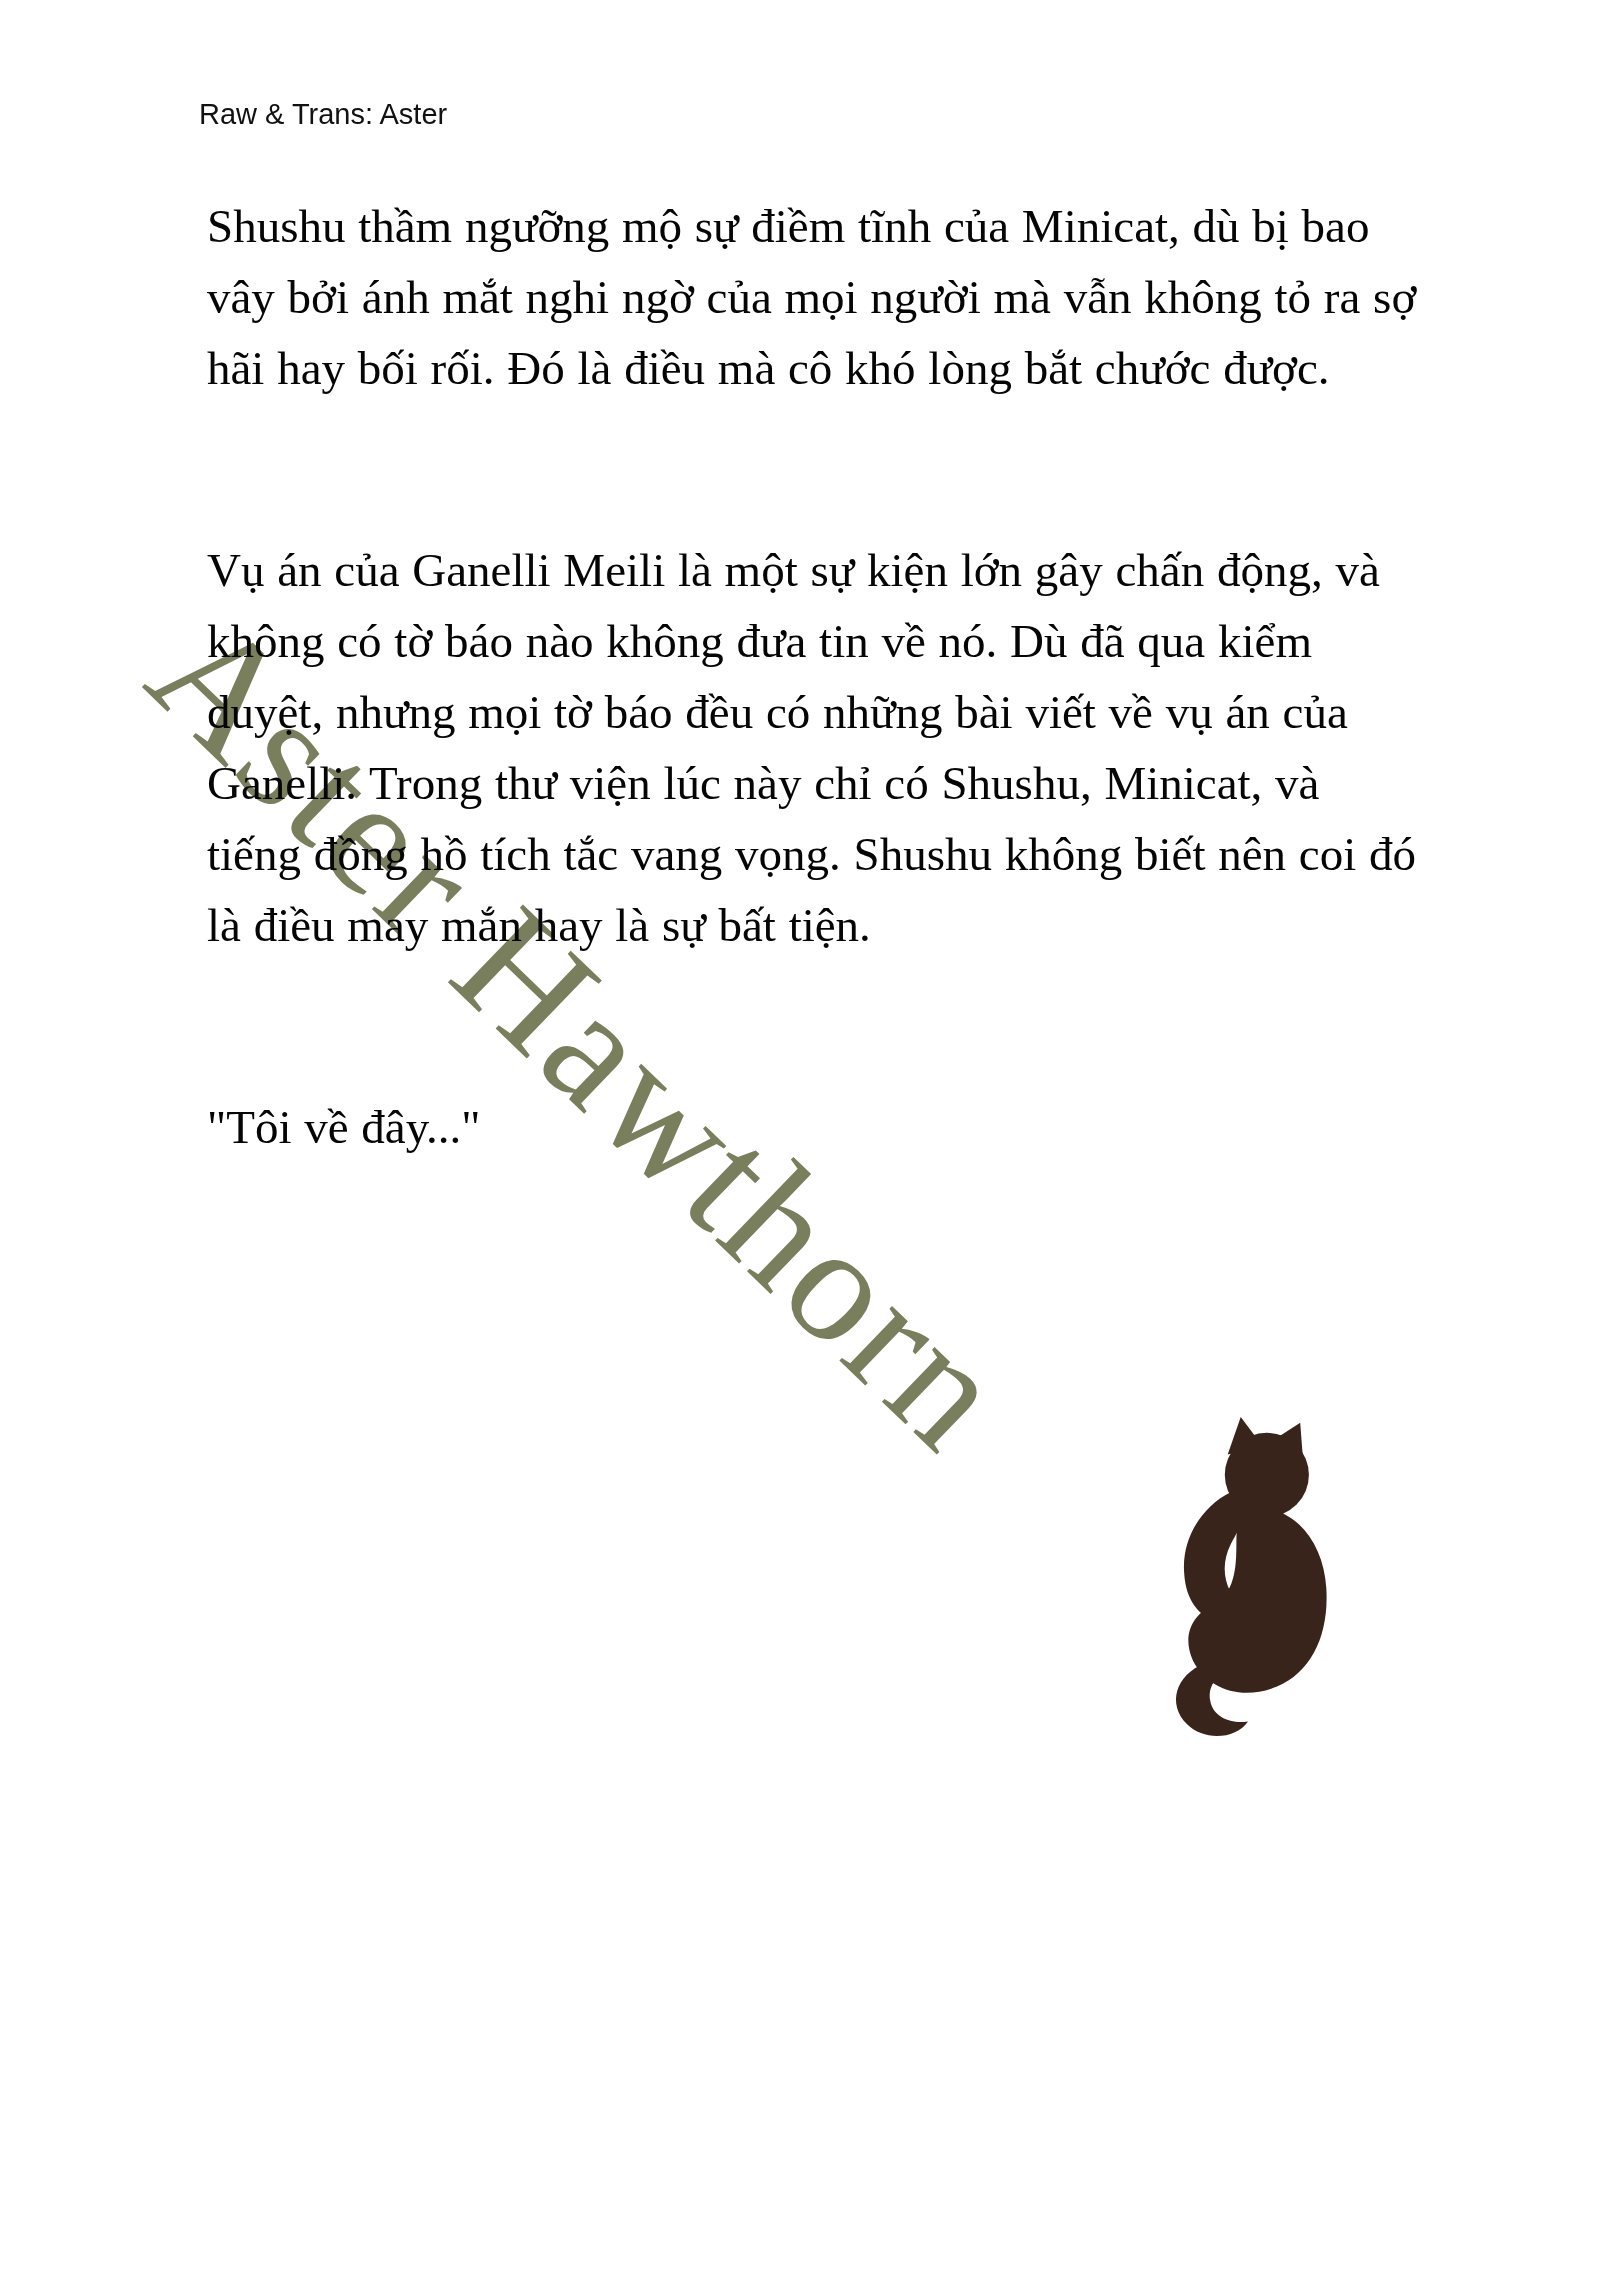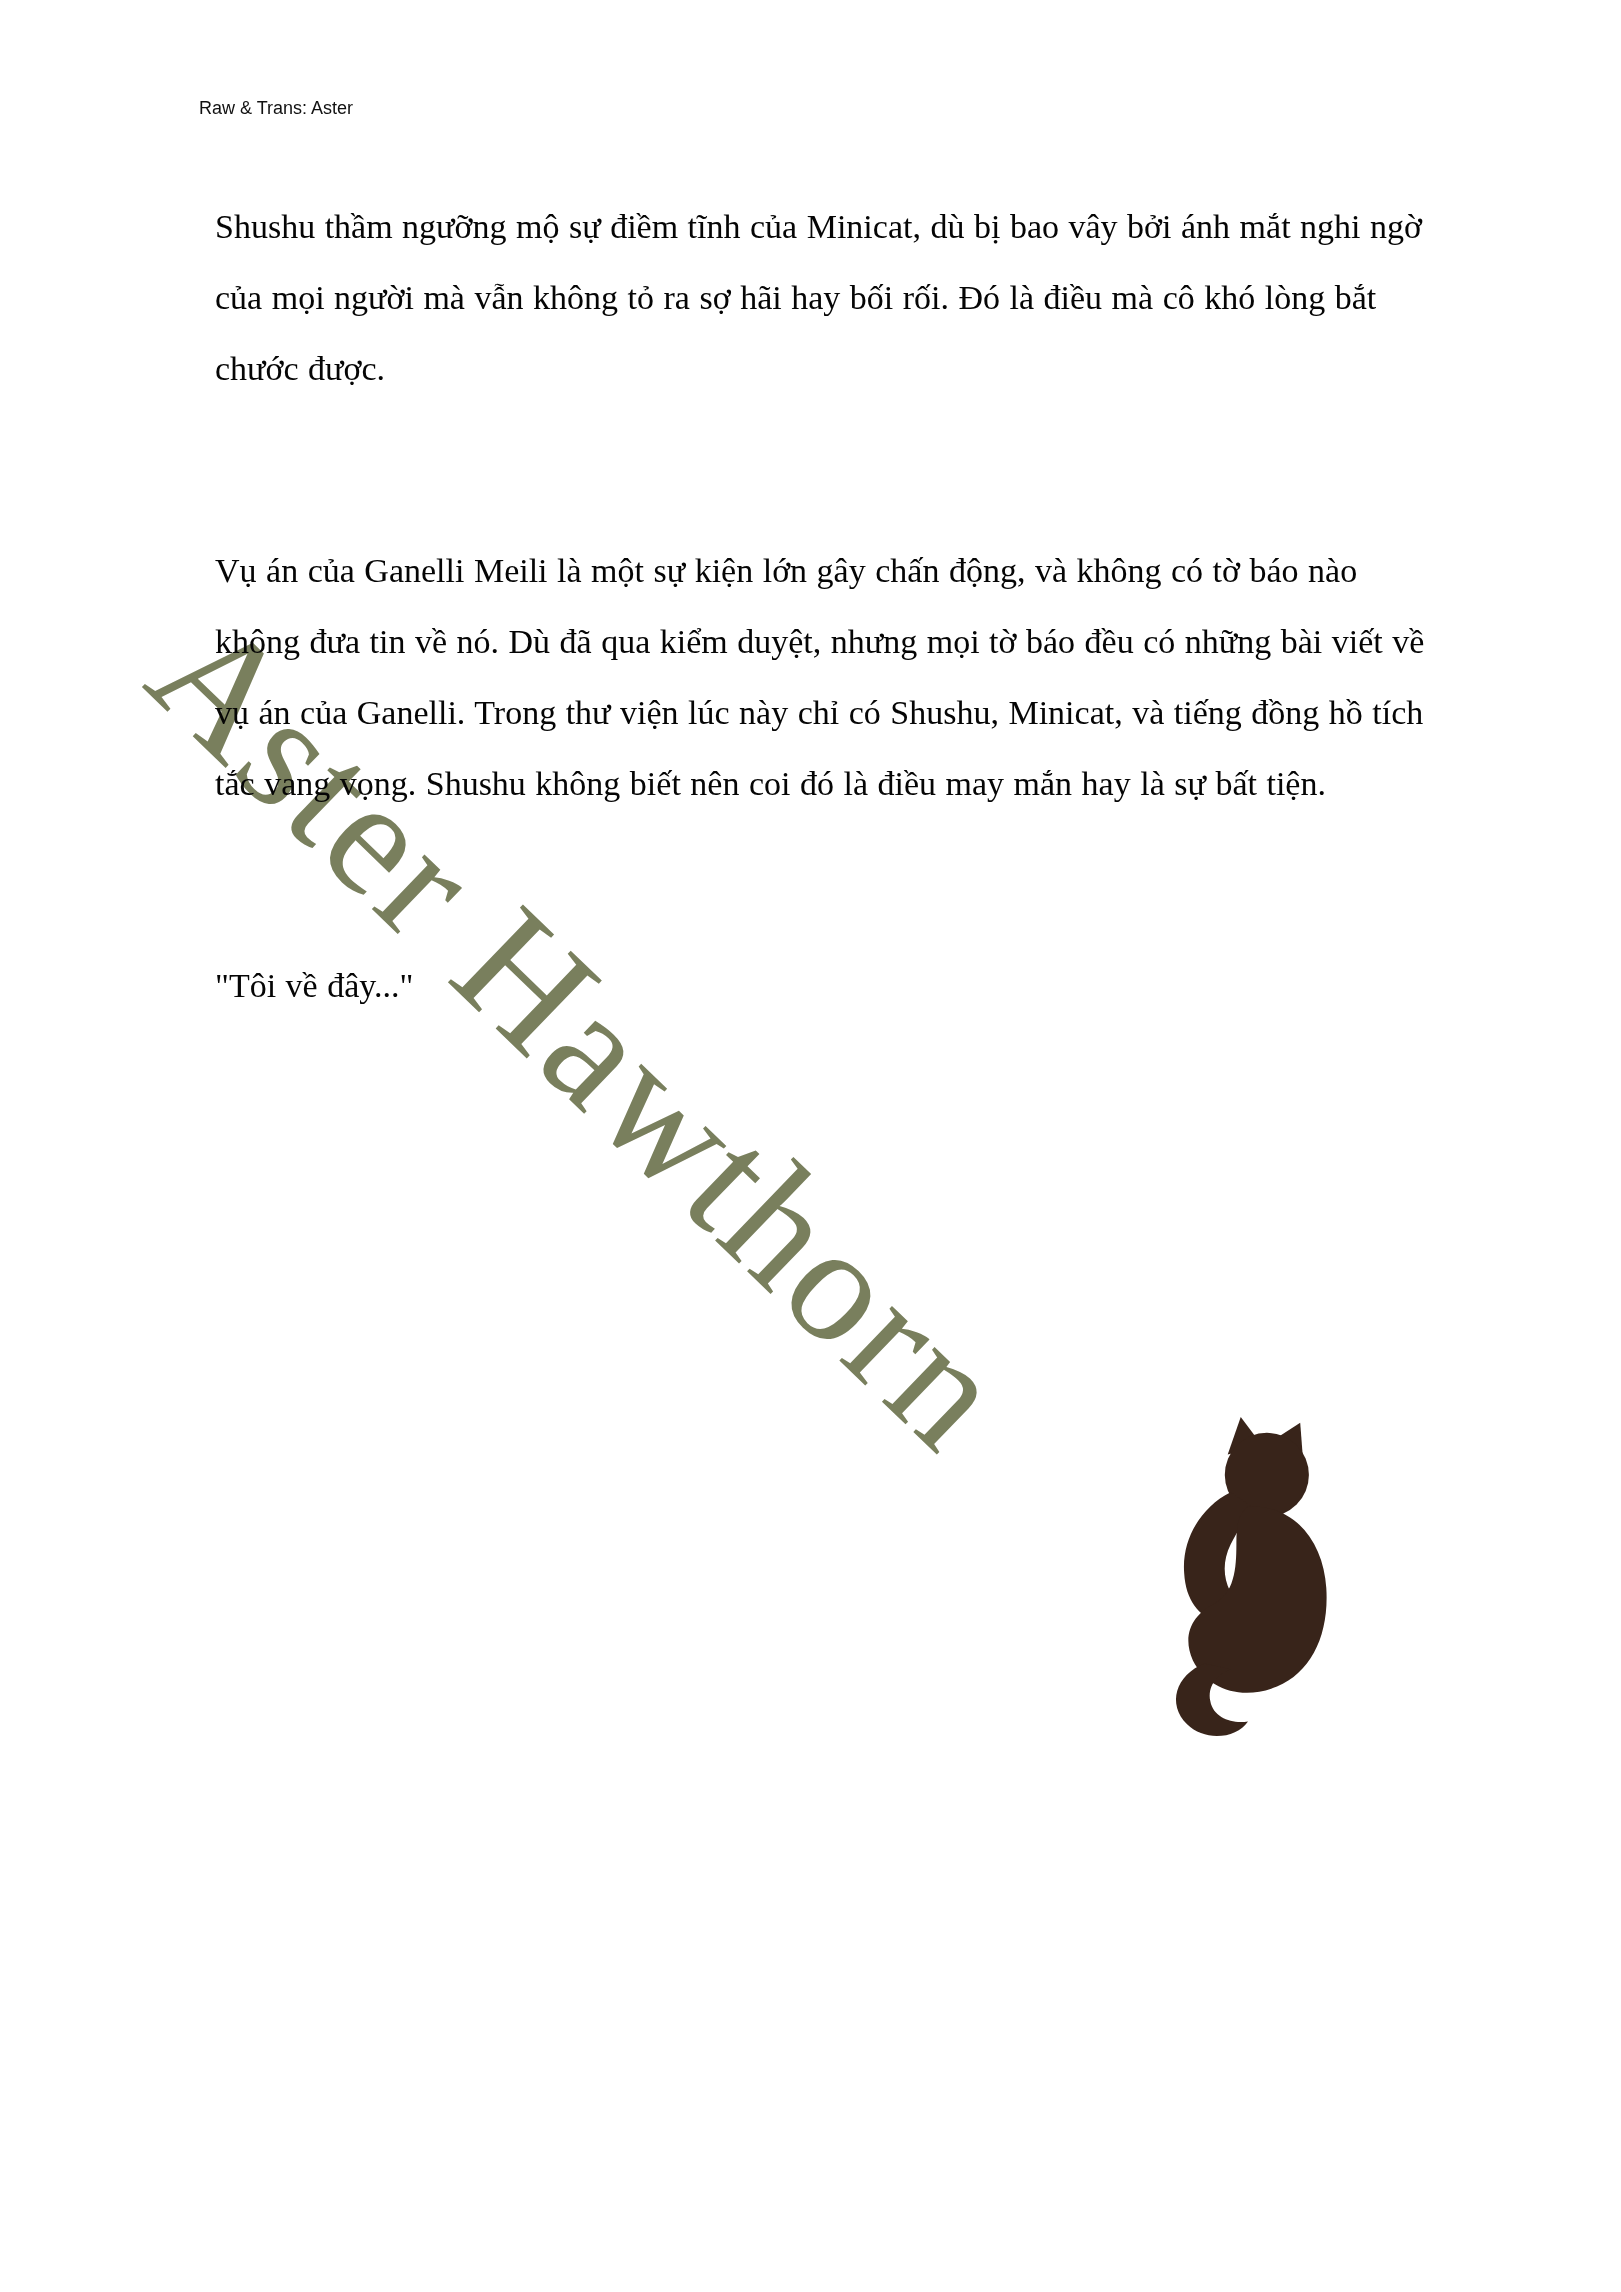--- a/index.html
+++ b/index.html
@@ -15,21 +15,21 @@
     background:#ffffff;
     overflow:hidden;
     font-family:"Liberation Serif", serif;
     color:var(--text-color);
   }
   .credit{
     position:absolute;
     left:199px;
     top:98px;
     font-family:"Liberation Sans", sans-serif;
-    font-size:18px;
+    font-size:29px;
     font-weight:400;
     color:#111111;
     z-index:3;
   }
   .watermark{
     position:absolute;
     left:245px;
     top:578px;
     transform:rotate(44deg);
     transform-origin:0 0;
@@ -53,22 +53,22 @@
     z-index:1;
   }
   .body-text{
     position:absolute;
     left:199px;
     top:191px;
     width:1227px;
     z-index:2;
   }
   .body-text p{
-    margin:0 0 131px 16px;
-    font-size:34px;
+    margin:0 0 131px 8px;
+    font-size:47px;
     line-height:71px;
     text-align:left;
     word-spacing:1px;
   }
 </style>
 </head>
 <body>
 
 <div class="page">
 

